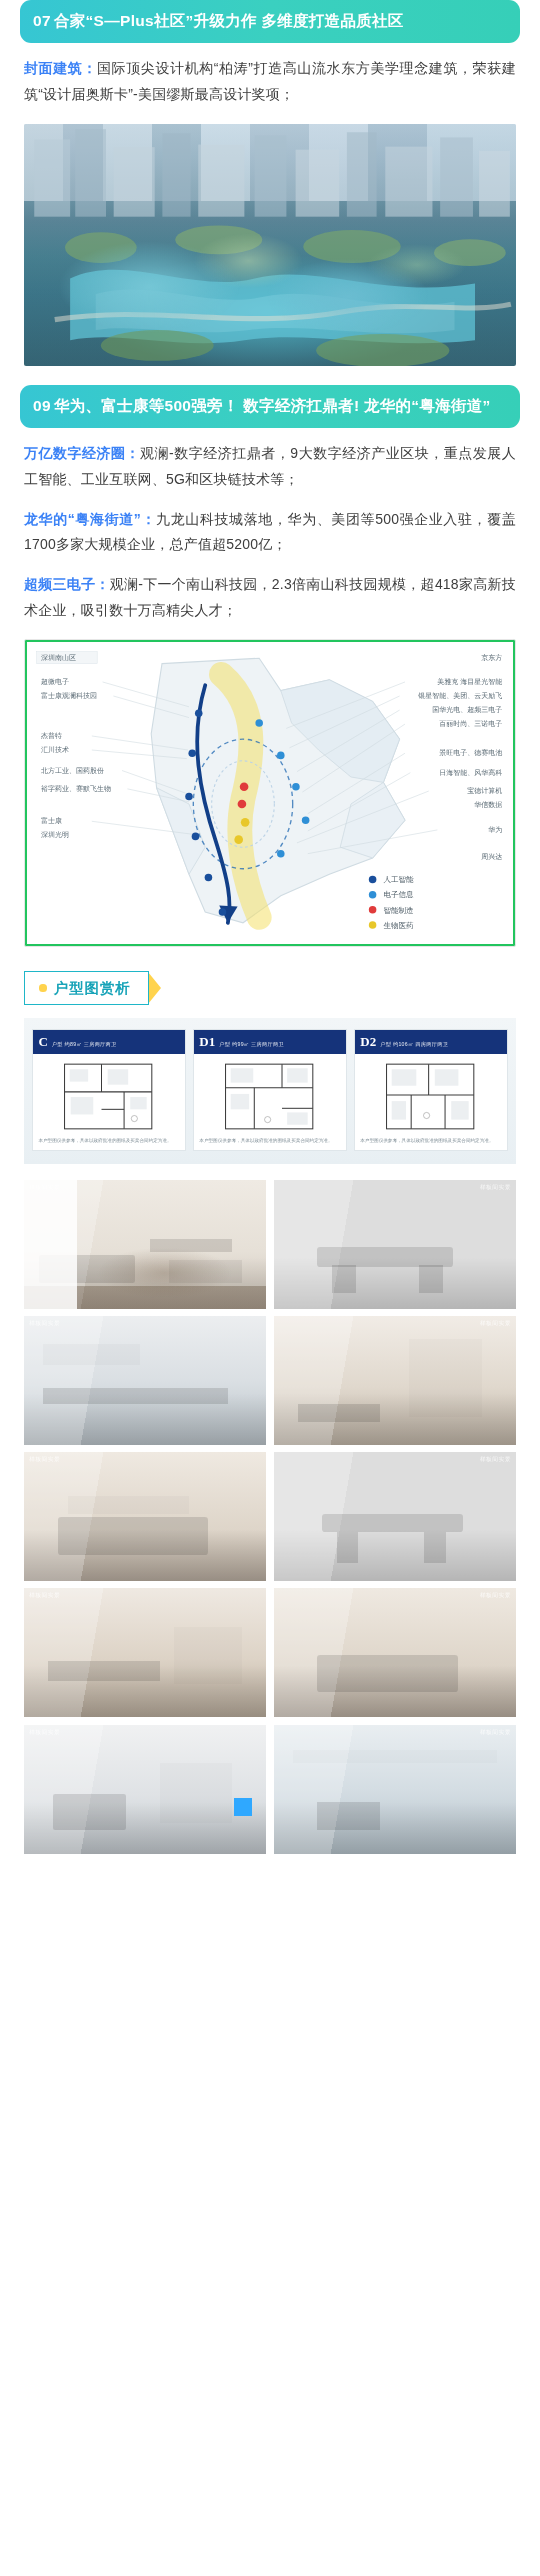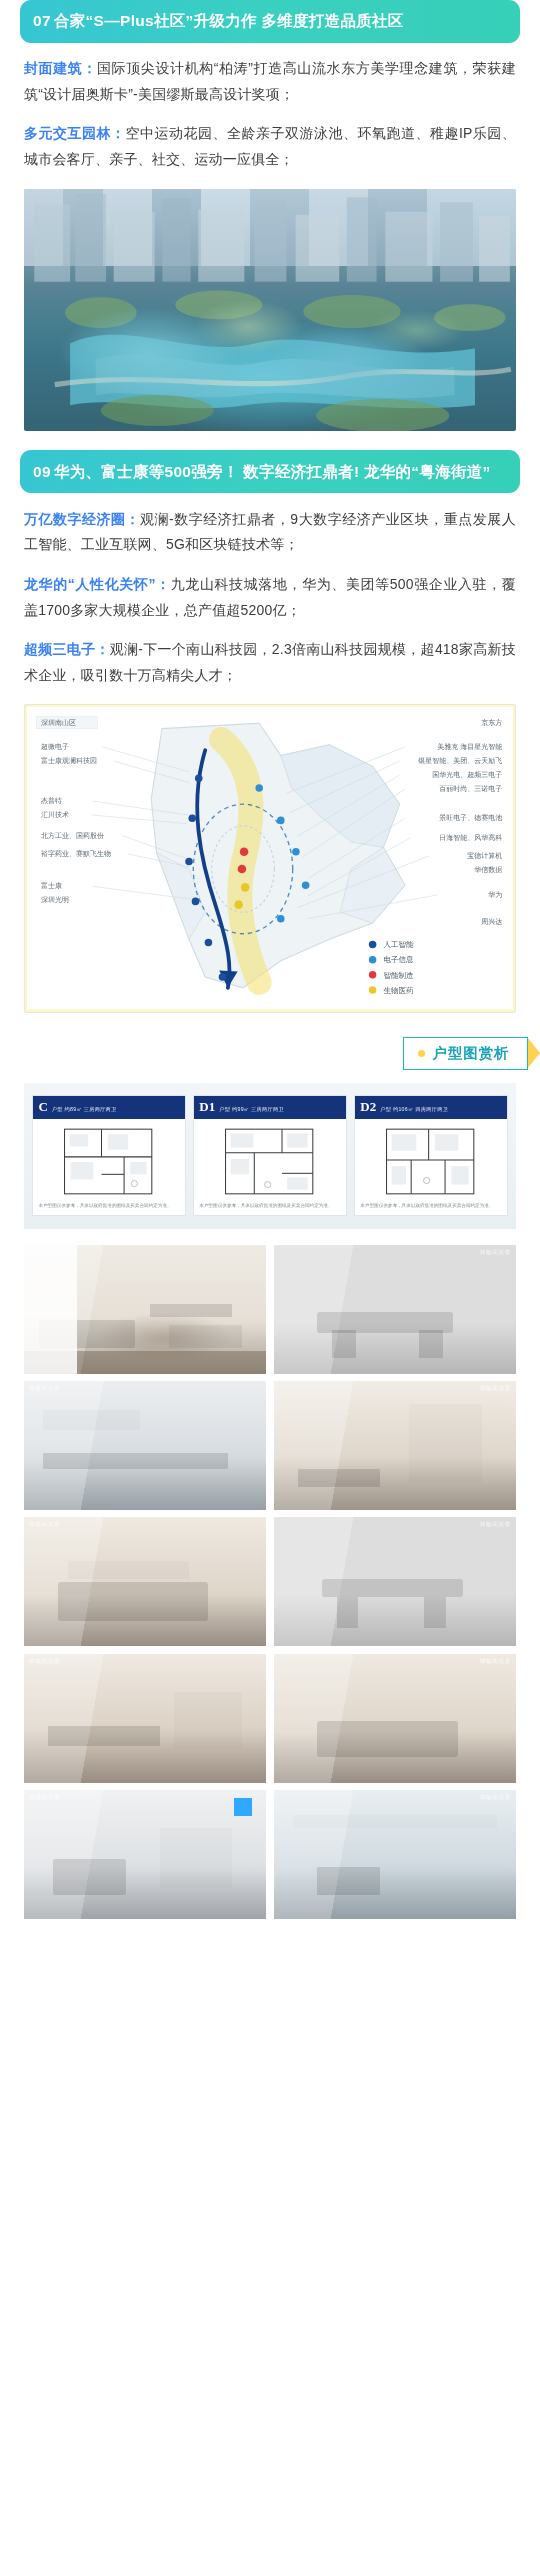--- a/index.html
+++ b/index.html
@@ -100,34 +100,33 @@
       radial-gradient(ellipse 30% 50% at 22% 55%, rgba(120,200,215,0.9), rgba(120,200,215,0) 70%),
       radial-gradient(ellipse 26% 40% at 68% 62%, rgba(110,190,210,0.85), rgba(110,190,210,0) 72%),
       radial-gradient(ellipse 18% 30% at 45% 35%, rgba(180,210,170,0.6), rgba(180,210,170,0) 70%),
       radial-gradient(ellipse 16% 22% at 84% 38%, rgba(150,195,160,0.55), rgba(150,195,160,0) 72%);
     border-radius: 6.2px;
   }
 
   
   .map-wrap {
     margin: 15.5px 24px 0 24px;
-    background: #fef9c3;
+    background: #22c55e;
     border: 0.5px solid #e6e6e6;
     border-radius: 2.1px;
     padding: 2px;
   }
   .map-svg { display: block; width: 100%; height: auto; }
 
   
   .ribbon-row {
     margin: 24px 0 0 0;
     padding-left: 24px;
     display: flex;
     align-items: center;
-    justify-content: flex-end;
   }
   .ribbon {
     position: relative;
     display: inline-flex;
     align-items: center;
     background: #ffffff;
     border: 1.5px solid #1fb6c8;
     color: #17a3b8;
     font-size: 14.4px;
     font-weight: bold;
@@ -279,23 +278,20 @@
 
 <div class="page">
 
   <div class="section-banner">
     <span class="num">07</span><span>合家“S—Plus社区”升级力作 多维度打造品质社区</span>
   </div>
 
   <div class="body-block">
     <p class="para">
       <span class="lead">封面建筑：</span><span>国际顶尖设计机构“柏涛”打造高山流水东方美学理念建筑，荣获建筑“设计届奥斯卡”-美国缪斯最高设计奖项；</span>
-    </p>
-    <p class="para">
-      <span class="lead">多元交互园林：</span><span>空中运动花园、全龄亲子双游泳池、环氧跑道、稚趣IP乐园、城市会客厅、亲子、社交、运动一应俱全；</span>
     </p>
   </div>
 
   <div class="photo-wrap">
     <div class="photo render-aerial">
 
       <svg viewBox="0 0 960 470" preserveAspectRatio="none" style="position:absolute;inset:0;width:100%;height:100%">
         <g opacity="0.55">
           <rect x="20" y="30" width="70" height="150" fill="#b9ccd8"></rect>
           <rect x="100" y="10" width="60" height="170" fill="#a6bdcb"></rect>
@@ -330,21 +326,21 @@
 
   <div class="section-banner" style="margin-top:19.6px">
     <span class="num">09</span><span>华为、富士康等500强旁！ 数字经济扛鼎者! 龙华的“粤海街道”</span>
   </div>
 
   <div class="body-block">
     <p class="para">
       <span class="lead">万亿数字经济圈：</span><span>观澜-数字经济扛鼎者，9大数字经济产业区块，重点发展人工智能、工业互联网、5G和区块链技术等；</span>
     </p>
     <p class="para">
-      <span class="lead">龙华的“人性化关怀”：</span><span>九龙山科技城落地，华为、美团等500强企业入驻，覆盖1700多家大规模企业，总产值超5200亿；</span>
+      <span class="lead">龙华的“粤海街道”：</span><span>九龙山科技城落地，华为、美团等500强企业入驻，覆盖1700多家大规模企业，总产值超5200亿；</span>
     </p>
     <p class="para">
       <span class="lead">超频三电子：</span><span>观澜-下一个南山科技园，2.3倍南山科技园规模，超418家高新技术企业，吸引数十万高精尖人才；</span>
     </p>
   </div>
 
   <div class="map-wrap">
     <svg class="map-svg" viewBox="0 0 900 560">
       <rect x="0" y="0" width="900" height="560" fill="#ffffff"></rect>
 

